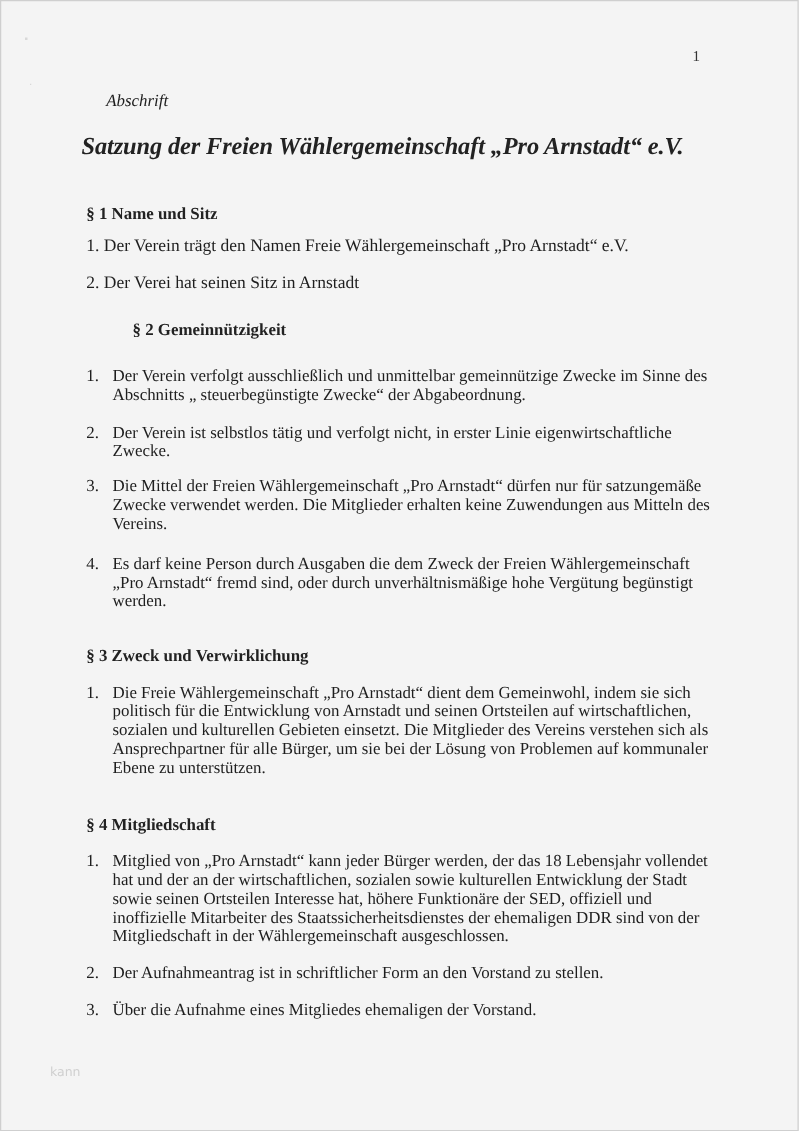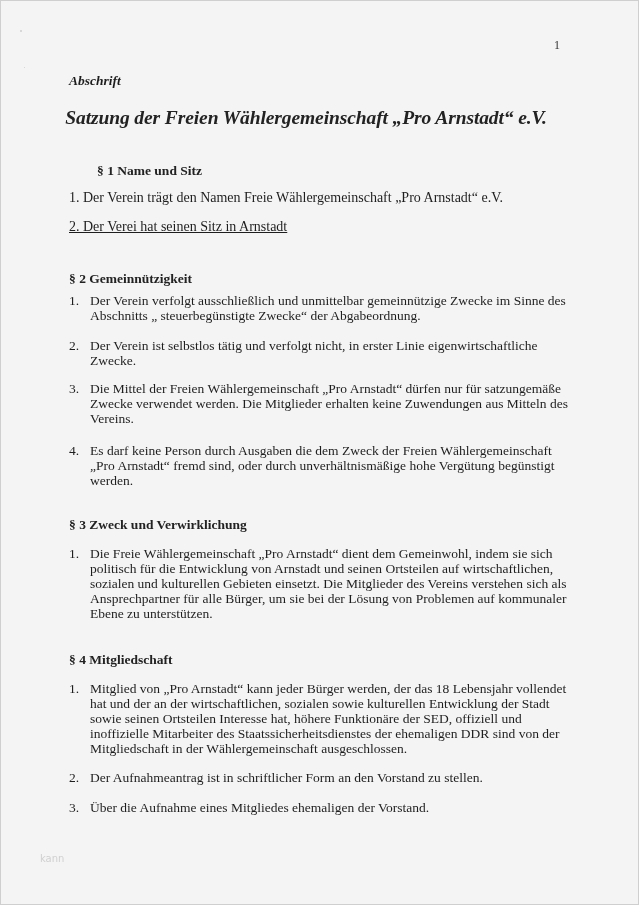--- a/index.html
+++ b/index.html
@@ -13,21 +13,21 @@
   }
   .page {
     position: absolute; left: 0; top: 0;
     width: 637px; height: 903px;
     border: 1px solid #cfcfcf;
     background: #f4f4f4;
   }
   .abs { position: absolute; }
   .speck { position: absolute; width: 2px; height: 2px; background: #d8d8d8; }
   .page-number { left: 553px; top: 37px; font-size: 12px; color: #333; }
-  .abschrift { left: 68px; top: 72px; font-size: 13.5px; font-style: italic; font-weight: bold; }
+  .abschrift { left: 84px; top: 72px; font-size: 13.5px; font-style: italic; }
   .title {
     left: 0; width: 610px; top: 106px; text-align: center;
     font-size: 19.5px; font-weight: bold; font-style: italic; letter-spacing: -0.1px;
     color: #222;
   }
   .heading { left: 68px; font-size: 13.5px; font-weight: bold; color: #222; }
   .para { left: 68px; font-size: 14px; line-height: 15px; }
   .item {
     position: absolute; left: 68px; width: 500px;
     font-size: 13.5px; line-height: 15px;
@@ -44,25 +44,25 @@
 <body>
 
 <div class="page">
   <span class="speck" style="left:19px;top:29px;"></span>
   <span class="speck" style="left:23px;top:66px;width:1px;height:1px;"></span>
 
   <div class="abs page-number">1</div>
   <div class="abs abschrift">Abschrift</div>
   <div class="abs title">Satzung der Freien Wählergemeinschaft „Pro Arnstadt“ e.V.</div>
 
-  <div class="abs heading" style="top:162px;margin-left:28px;">§ 1 Name und Sitz</div>
+  <div class="abs heading" style="top:162px;">§ 1 Name und Sitz</div>
   <div class="abs para" style="top:189px;">1. Der Verein trägt den Namen Freie Wählergemeinschaft „Pro Arnstadt“ e.V.</div>
-  <div class="abs para" style="top:218px;text-decoration:underline;">2. Der Verei hat seinen Sitz in Arnstadt</div>
+  <div class="abs para" style="top:218px;">2. Der Verei hat seinen Sitz in Arnstadt</div>
 
-  <div class="abs heading" style="top:270px;">§ 2 Gemeinnützigkeit</div>
+  <div class="abs heading" style="top:255px;margin-left:37px;">§ 2 Gemeinnützigkeit</div>
   <div class="item" style="top:292px;">
     <span class="num">1.</span>
     <span class="txt">Der Verein verfolgt ausschließlich und unmittelbar gemeinnützige Zwecke im Sinne des Abschnitts „ steuerbegünstigte Zwecke“ der Abgabeordnung.</span>
   </div>
   <div class="item" style="top:337px;">
     <span class="num">2.</span>
     <span class="txt">Der Verein ist selbstlos tätig und verfolgt nicht, in erster Linie eigenwirtschaftliche Zwecke.</span>
   </div>
   <div class="item" style="top:380px;">
     <span class="num">3.</span>

